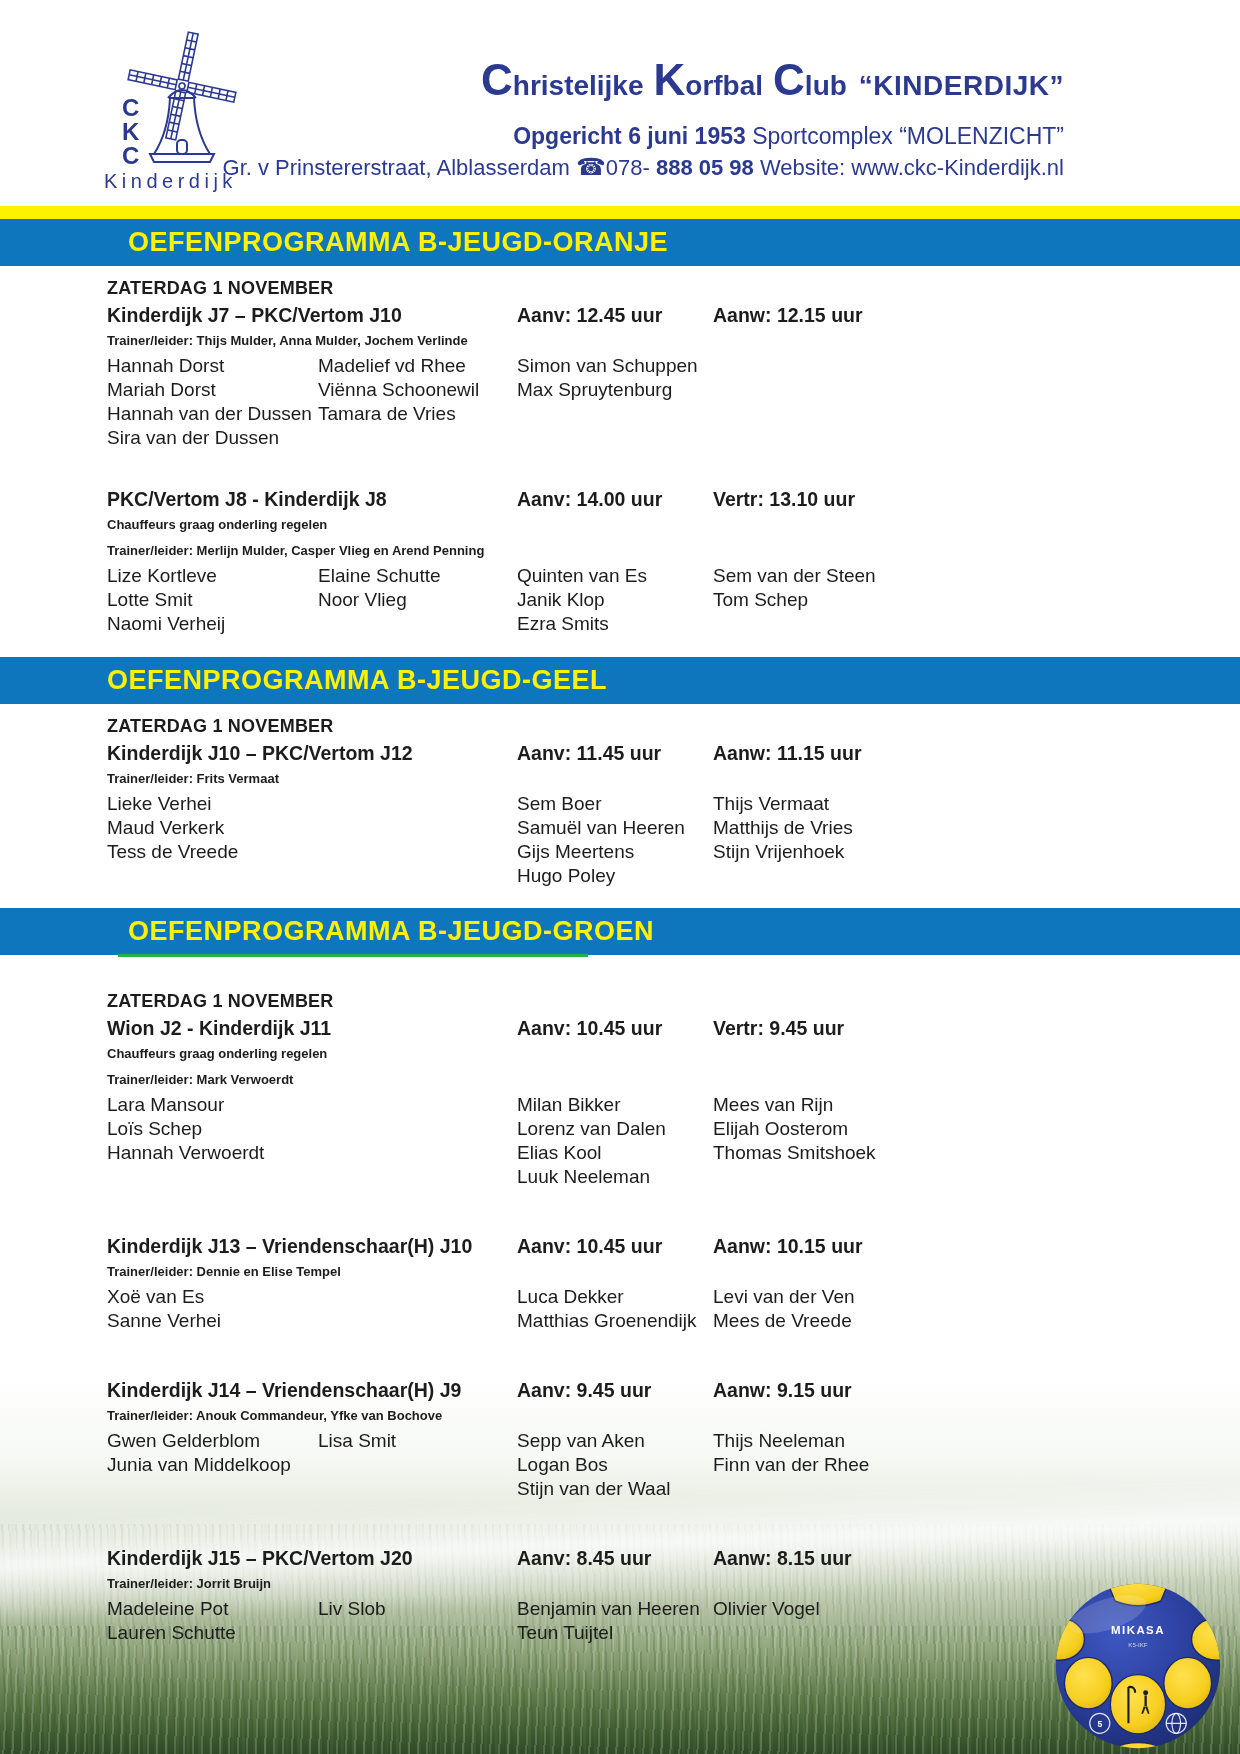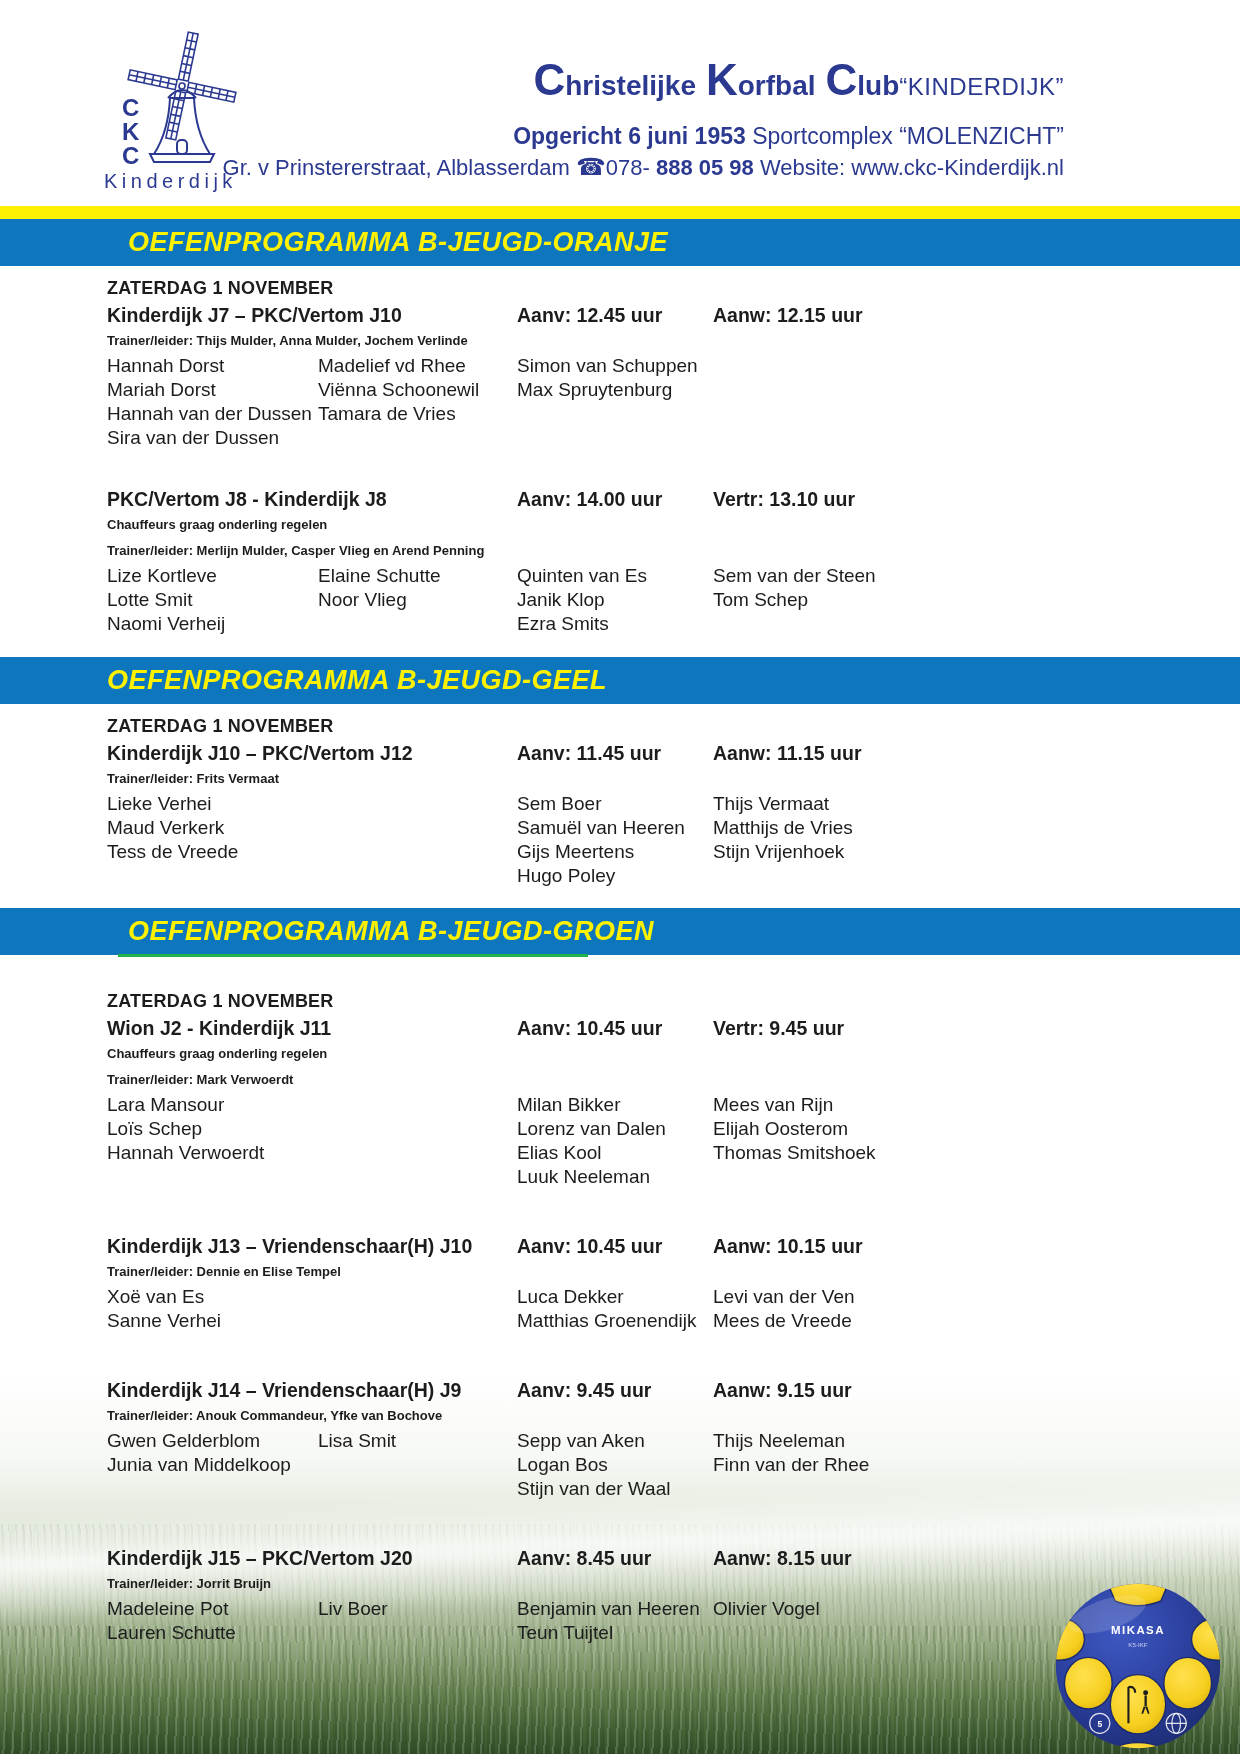--- a/index.html
+++ b/index.html
@@ -12,32 +12,32 @@
 
   
   header{position:relative;height:206px;z-index:1;}
   .logo{position:absolute;left:92px;top:30px;width:175px;height:165px;}
   .logo svg{width:100%;height:100%;}
   .header-text{position:absolute;right:176px;top:58px;text-align:right;color:#2B3990;white-space:nowrap;}
   .club-title{font-size:28px;font-weight:600;line-height:1;}
   .tseg{margin-left:10px;}
   .tseg:first-child{margin-left:0;}
   .init{font-size:44px;font-weight:700;}
-  .quoted{font-size:24px;font-weight:400;margin-left:0;letter-spacing:0.5px;}
+  .quoted{font-size:28px;font-weight:700;margin-left:12px;letter-spacing:0.5px;}
   .founded-line{font-size:23px;margin-top:21px;}
   .founded-line b{font-weight:800;}
   .address-line{font-size:22px;margin-top:3px;}
   .address-line b{font-weight:800;}
   .phone-icon{font-size:24px;}
 
   
   .yellow-bar{height:13px;background:#FFF200;position:relative;z-index:1;}
   main{position:relative;z-index:1;}
   .banner{height:47px;background:#0E76BC;display:flex;align-items:center;}
-  .banner-text{color:#FFF200;font-weight:800;font-size:27px;letter-spacing:0.5px;margin-left:107px;white-space:nowrap;font-style:italic;}
+  .banner-text{color:#FFF200;font-weight:800;font-size:27px;letter-spacing:0.5px;margin-left:107px;white-space:nowrap;}
   .section.s0 .banner-text,.section.s2 .banner-text{margin-left:128px;}
   .green-line{display:none;height:3px;background:#21B24B;width:470px;margin:-1px 0 0 118px;}
   .section.s2 .green-line{display:block;}
 
   
   .section-body{padding:8px 40px 0 107px;}
   .section.s0 .section-body{padding-bottom:21px;}
   .section.s1 .section-body{padding-bottom:20px;}
   .section.s2 .section-body{padding-top:30px;}
   .date{font-size:18px;font-weight:800;line-height:28px;margin:0;letter-spacing:0.2px;}
@@ -337,21 +337,21 @@
       <div class="aanw">Aanw: 8.15 uur</div>
     </div>
 
     <div class="trainer">Trainer/leider: Jorrit Bruijn</div>
     <div class="players">
                 <div class="pcol">
                   <div class="pname">Madeleine Pot</div>
                   <div class="pname">Lauren Schutte</div>
                 </div>
                 <div class="pcol">
-                  <div class="pname">Liv Boer</div>
+                  <div class="pname">Liv Slob</div>
                 </div>
                 <div class="pcol">
                   <div class="pname">Benjamin van Heeren</div>
                   <div class="pname">Teun Tuijtel</div>
                 </div>
                 <div class="pcol">
                   <div class="pname">Olivier Vogel</div>
                 </div>
               </div>
   </article>

